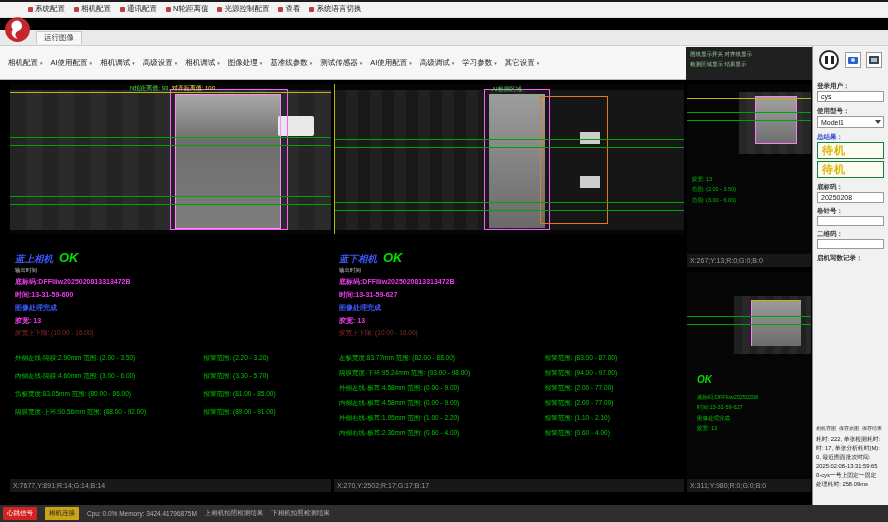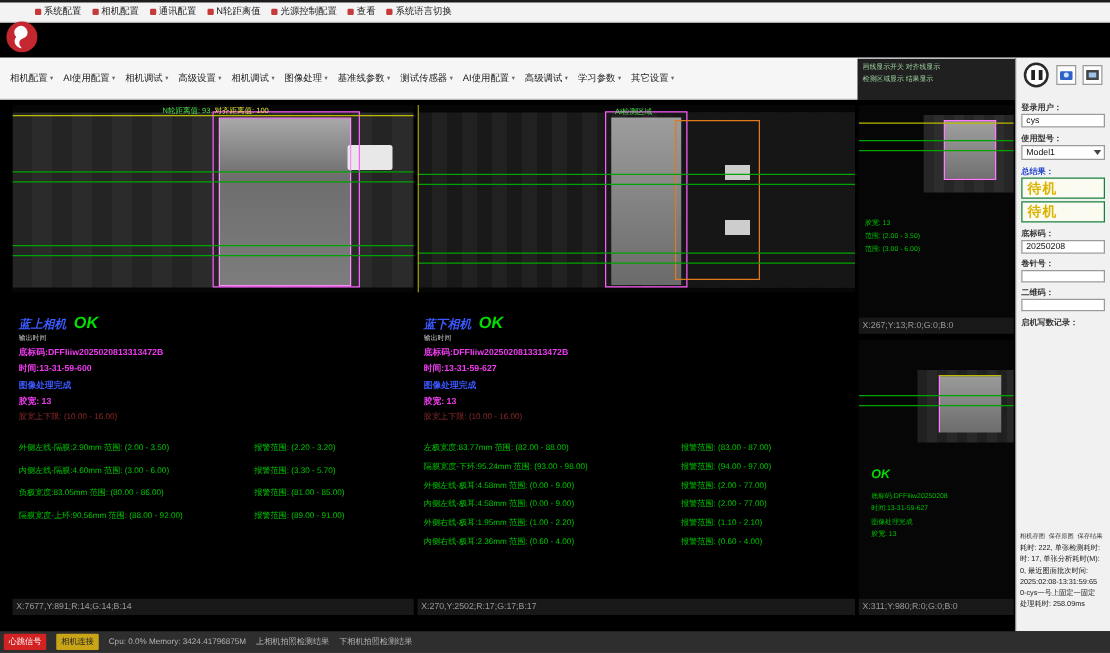--- a/index.html
+++ b/index.html
@@ -119,20 +119,23 @@
     <div class="menu-item">
         <span class="menu-ico"></span>
         <span>查看</span>
       </div>
     <div class="menu-item">
         <span class="menu-ico"></span>
         <span>系统语言切换</span>
       </div>
   </div>
 
+  <div class="tabrow">
+    <div class="tab">运行图像</div>
+  </div>
 
   <svg class="logo" viewBox="0 0 24 24">
     <circle cx="12" cy="12" r="11" fill="#c4272f"></circle>
     <path d="M12 4 C7 4 5 9 8 12 C5 15 8 20 12 20 C9 17 10 14 13 13 C17.5 11.5 17 5.5 12 4 Z" fill="#fff"></path>
   </svg>
 
   <div class="toolbar">
     <div class="tool-btn">
         <span>相机配置</span>
         <span class="tool-arrow">▾</span>

